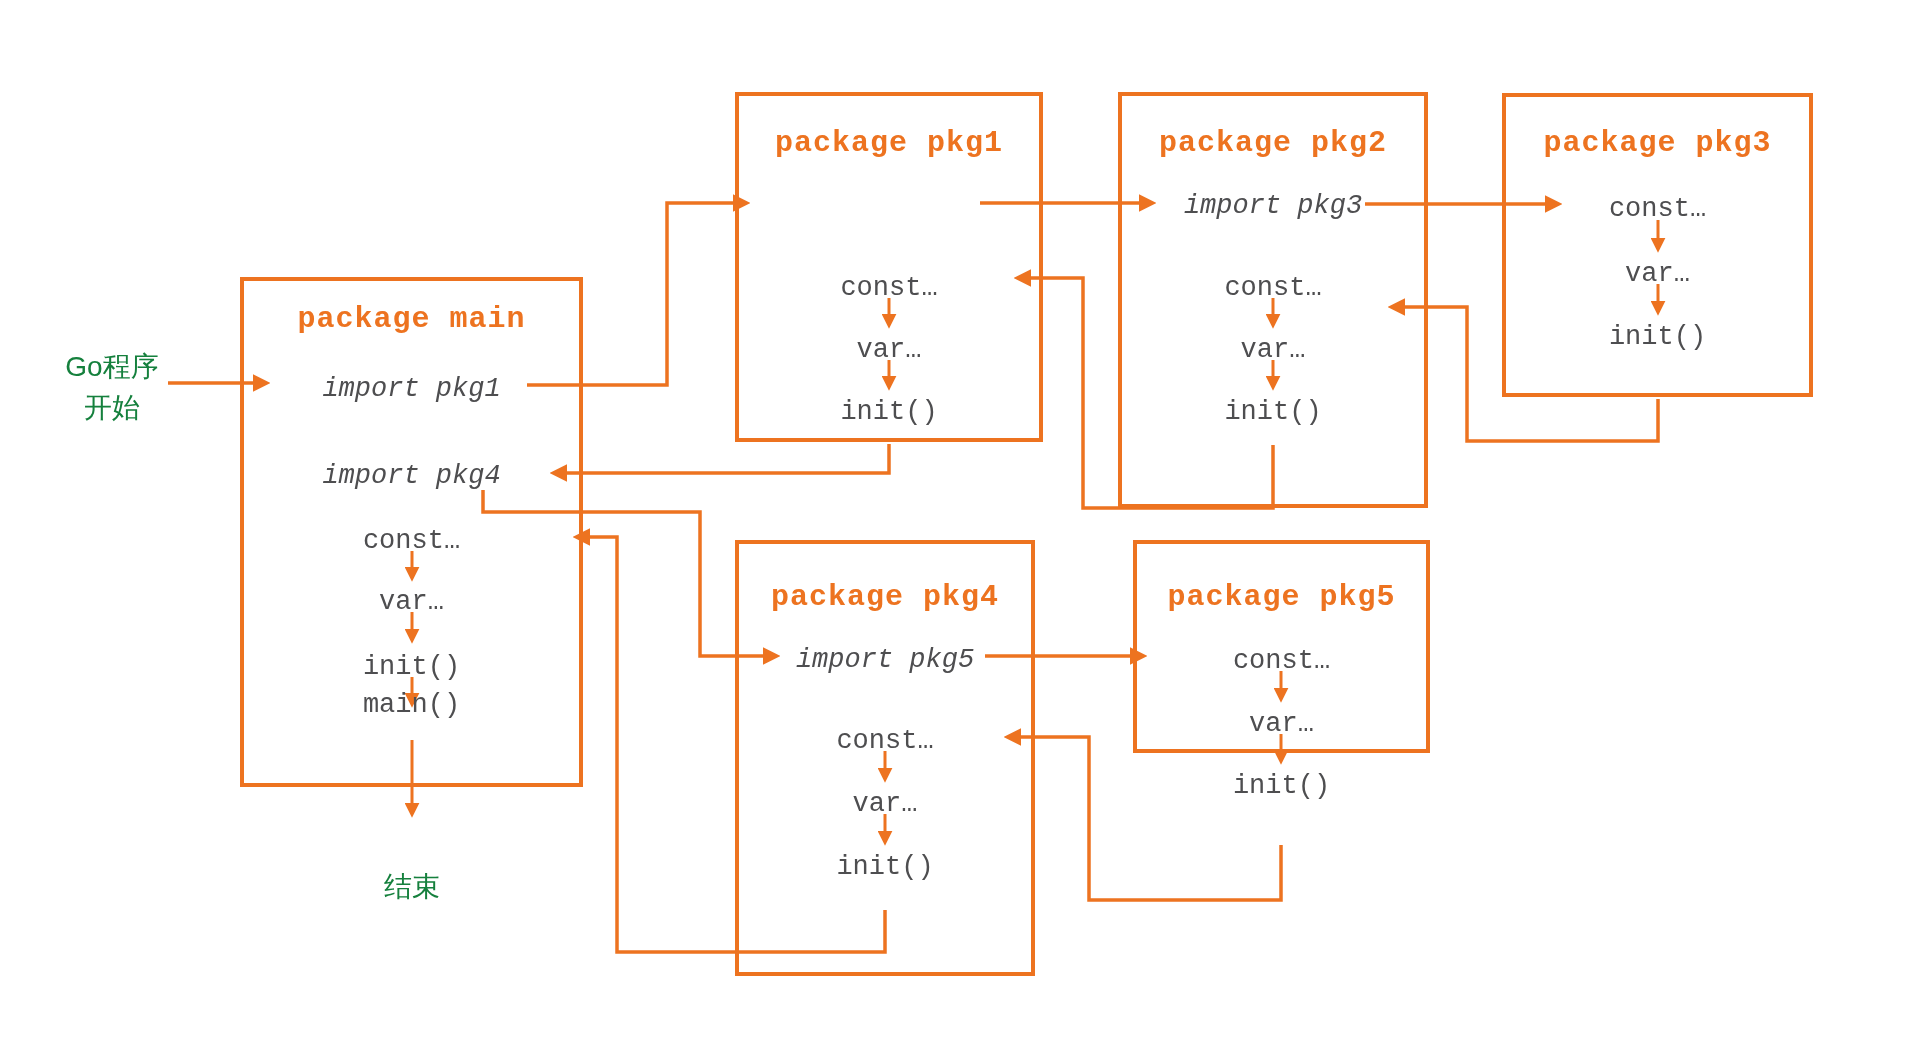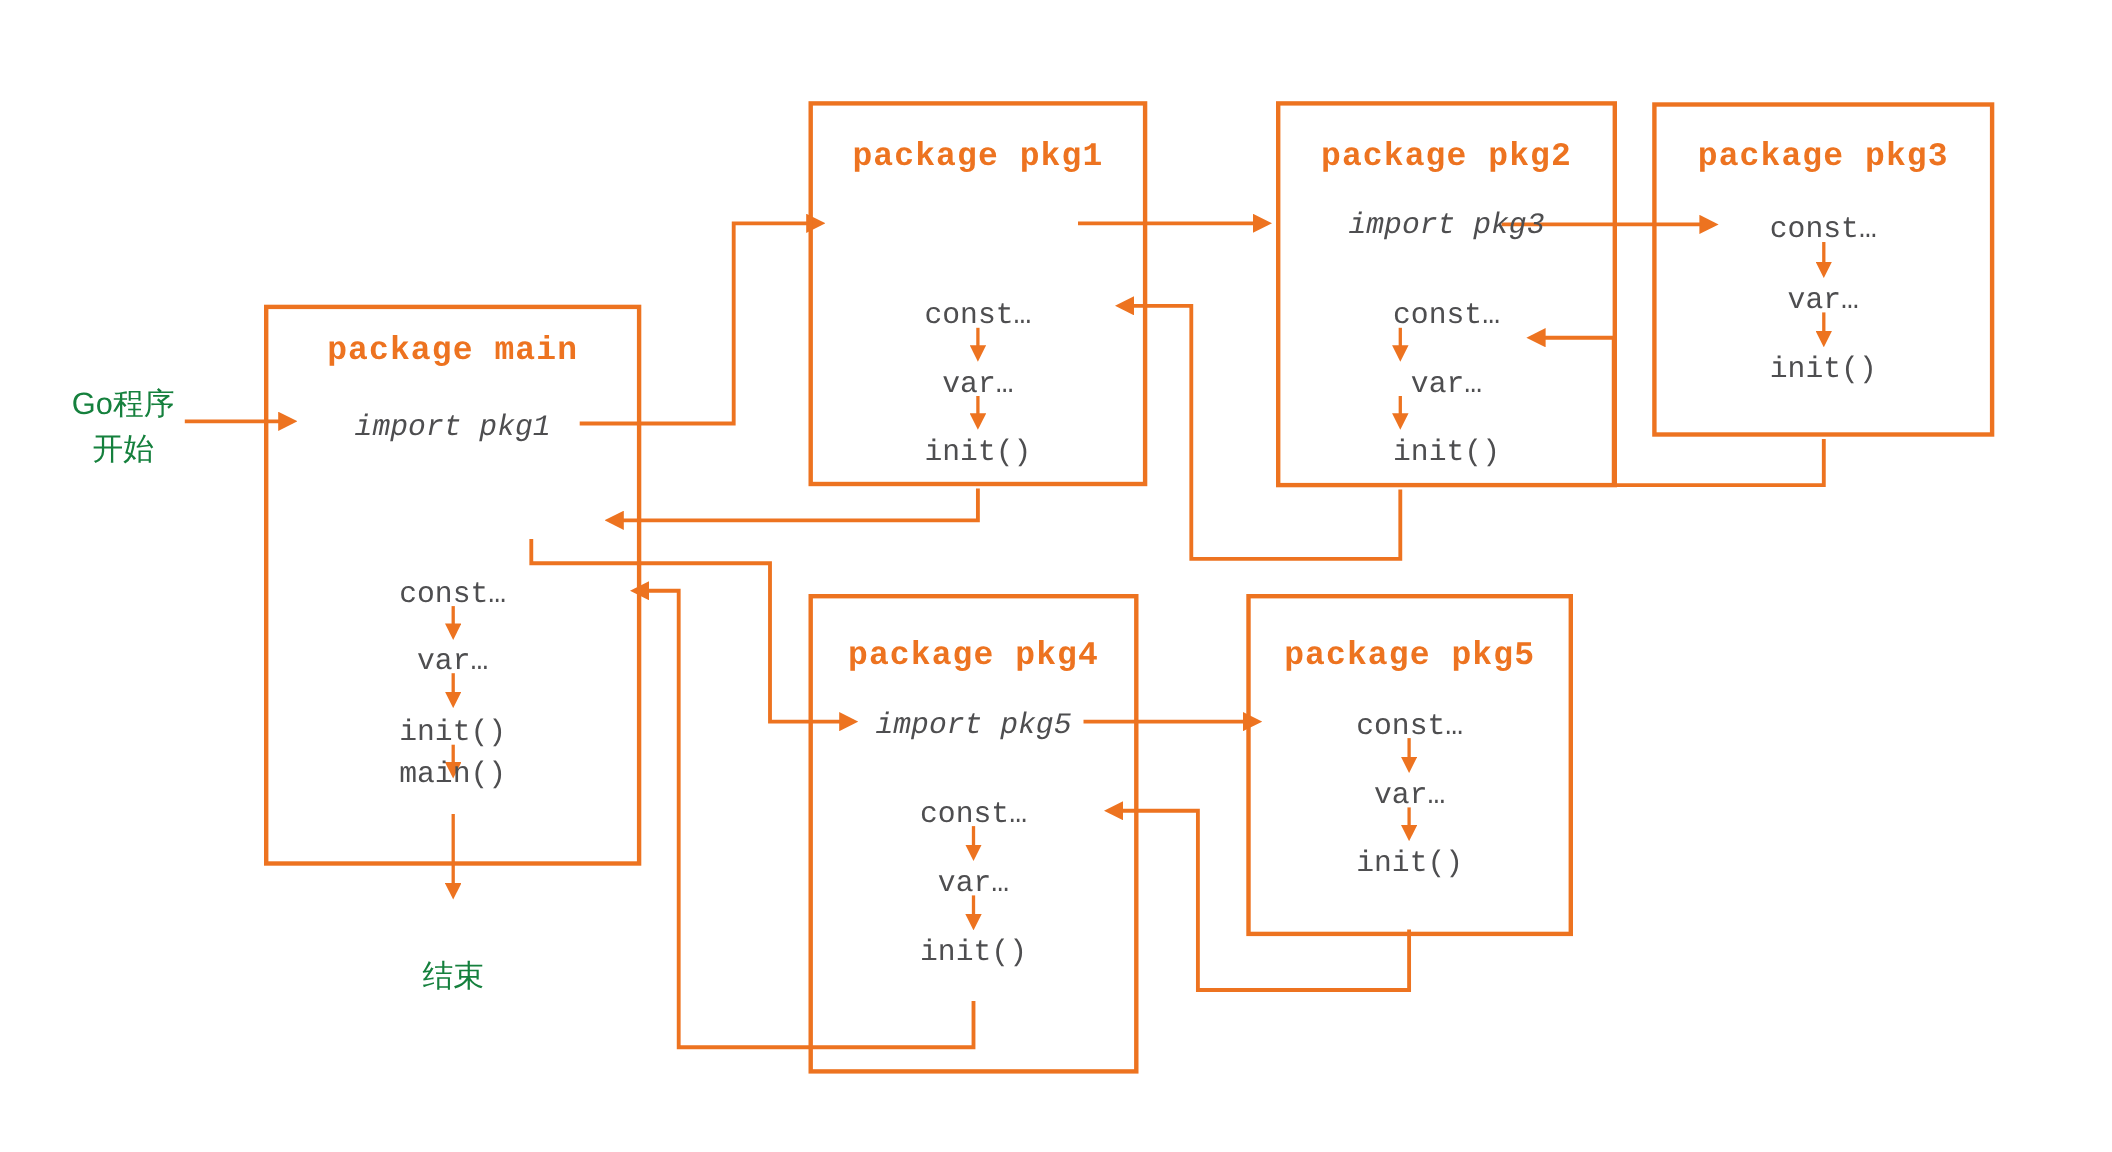--- a/index.html
+++ b/index.html
@@ -82,34 +82,35 @@
   </svg>
 
   <div class="label" style="left:26px;top:346px;width:172px;">
     <div>Go程序</div>
     <div>开始</div>
   </div>
 
   <div class="box" style="left:240px;top:277px;width:343px;height:510px;">
     <div class="title" style="top:21px;">package main</div>
     <div class="item imp" style="top:91px;">import pkg1</div>
+    <div class="item imp" style="top:178px;">import pkg4</div>
     <div class="item" style="top:243px;">const…</div>
     <div class="item" style="top:304px;">var…</div>
     <div class="item" style="top:369px;">init()</div>
     <div class="item" style="top:407px;">main()</div>
   </div>
 
   <div class="box" style="left:735px;top:92px;width:308px;height:350px;">
     <div class="title" style="top:30px;">package pkg1</div>
     <div class="item" style="top:175px;">const…</div>
     <div class="item" style="top:237px;">var…</div>
     <div class="item" style="top:299px;">init()</div>
   </div>
 
-  <div class="box" style="left:1160px;top:92px;width:310px;height:351px;">
+  <div class="box" style="left:1118px;top:92px;width:310px;height:416px;">
     <div class="title" style="top:30px;">package pkg2</div>
     <div class="item imp" style="top:93px;">import pkg3</div>
     <div class="item" style="top:175px;">const…</div>
     <div class="item" style="top:237px;">var…</div>
     <div class="item" style="top:299px;">init()</div>
   </div>
 
   <div class="box" style="left:1502px;top:93px;width:311px;height:304px;">
     <div class="title" style="top:29px;">package pkg3</div>
     <div class="item" style="top:95px;">const…</div>
@@ -118,21 +119,21 @@
   </div>
 
   <div class="box" style="left:735px;top:540px;width:300px;height:436px;">
     <div class="title" style="top:36px;">package pkg4</div>
     <div class="item imp" style="top:99px;">import pkg5</div>
     <div class="item" style="top:180px;">const…</div>
     <div class="item" style="top:243px;">var…</div>
     <div class="item" style="top:306px;">init()</div>
   </div>
 
-  <div class="box" style="left:1133px;top:540px;width:297px;height:311px;">
+  <div class="box" style="left:1133px;top:540px;width:297px;height:213px;">
     <div class="title" style="top:36px;">package pkg5</div>
     <div class="item" style="top:100px;">const…</div>
     <div class="item" style="top:163px;">var…</div>
     <div class="item" style="top:225px;">init()</div>
   </div>
 
   <div class="label" style="left:330px;top:866px;width:164px;">结束</div>
 
 
 </div>

